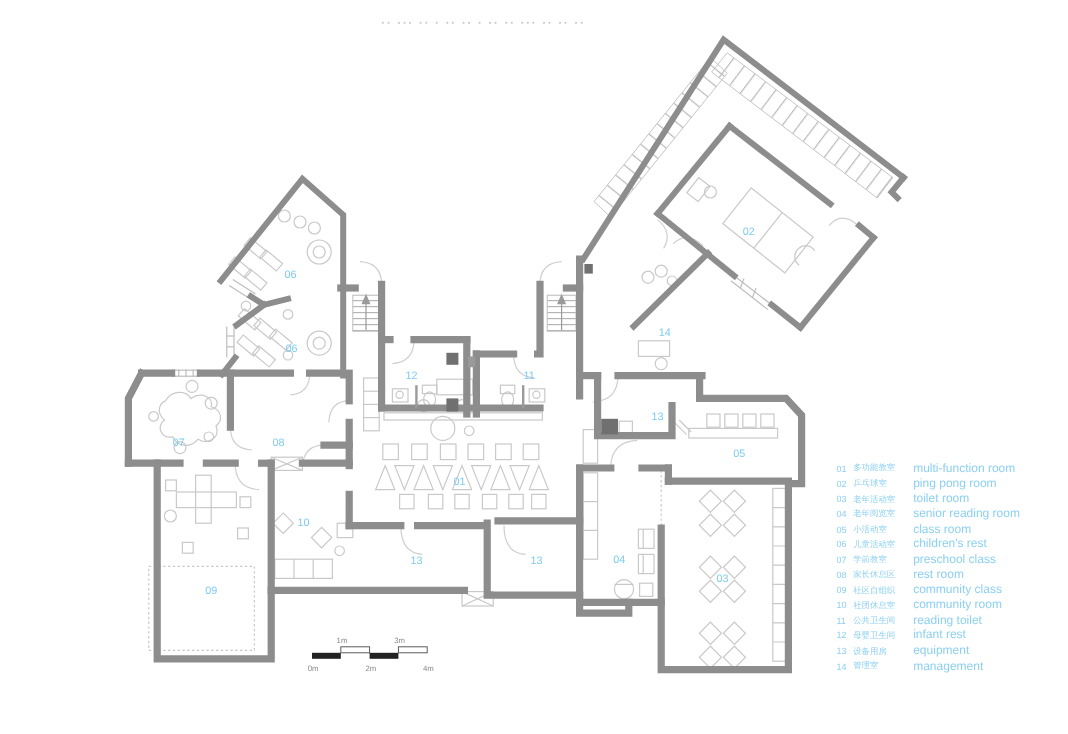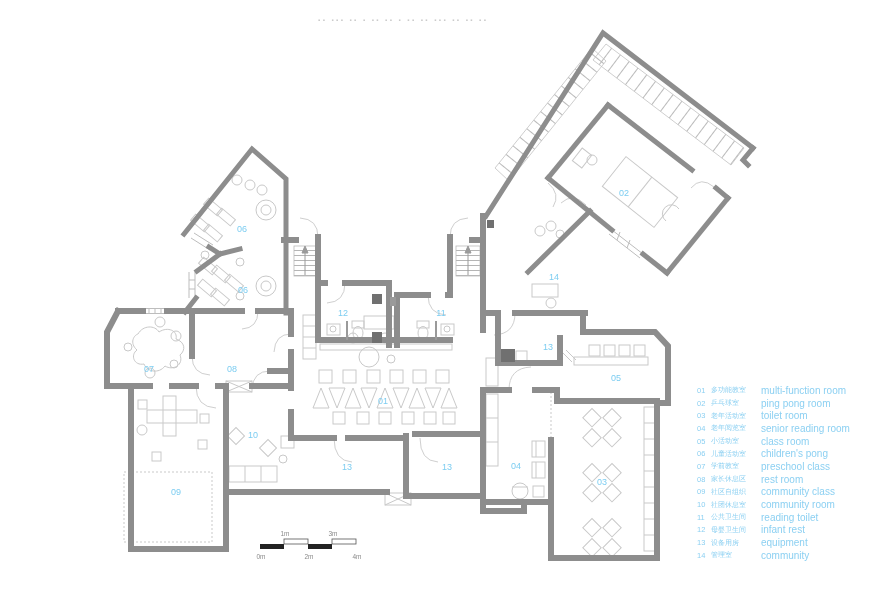--- a/index.html
+++ b/index.html
@@ -371,21 +371,21 @@
         <span class="legend-en">senior reading room</span>
       </div>
     <div class="legend-row">
         <span class="legend-num">05</span>
         <span class="legend-zh">小活动室</span>
         <span class="legend-en">class room</span>
       </div>
     <div class="legend-row">
         <span class="legend-num">06</span>
         <span class="legend-zh">儿童活动室</span>
-        <span class="legend-en">children's pong</span>
+        <span class="legend-en">children's rest</span>
       </div>
     <div class="legend-row">
         <span class="legend-num">07</span>
         <span class="legend-zh">学前教室</span>
         <span class="legend-en">preschool class</span>
       </div>
     <div class="legend-row">
         <span class="legend-num">08</span>
         <span class="legend-zh">家长休息区</span>
         <span class="legend-en">rest room</span>
@@ -411,17 +411,17 @@
         <span class="legend-en">infant rest</span>
       </div>
     <div class="legend-row">
         <span class="legend-num">13</span>
         <span class="legend-zh">设备用房</span>
         <span class="legend-en">equipment</span>
       </div>
     <div class="legend-row">
         <span class="legend-num">14</span>
         <span class="legend-zh">管理室</span>
-        <span class="legend-en">community</span>
+        <span class="legend-en">management</span>
       </div>
   </div>
 
 </div>
 
 </body></html>

